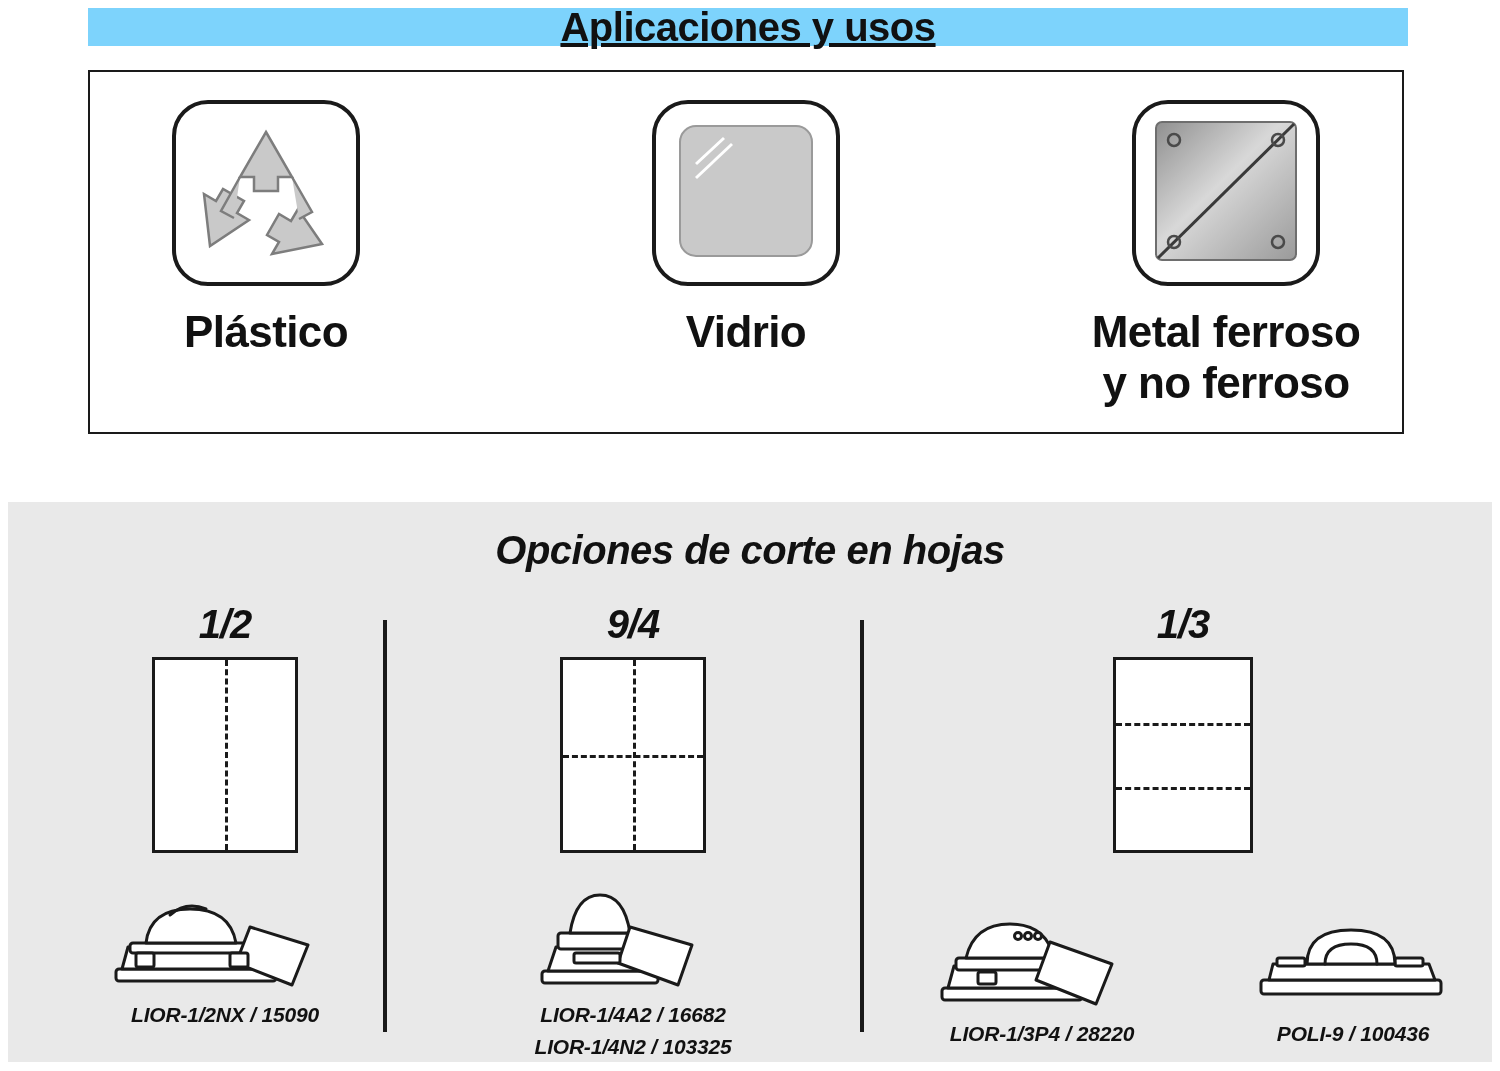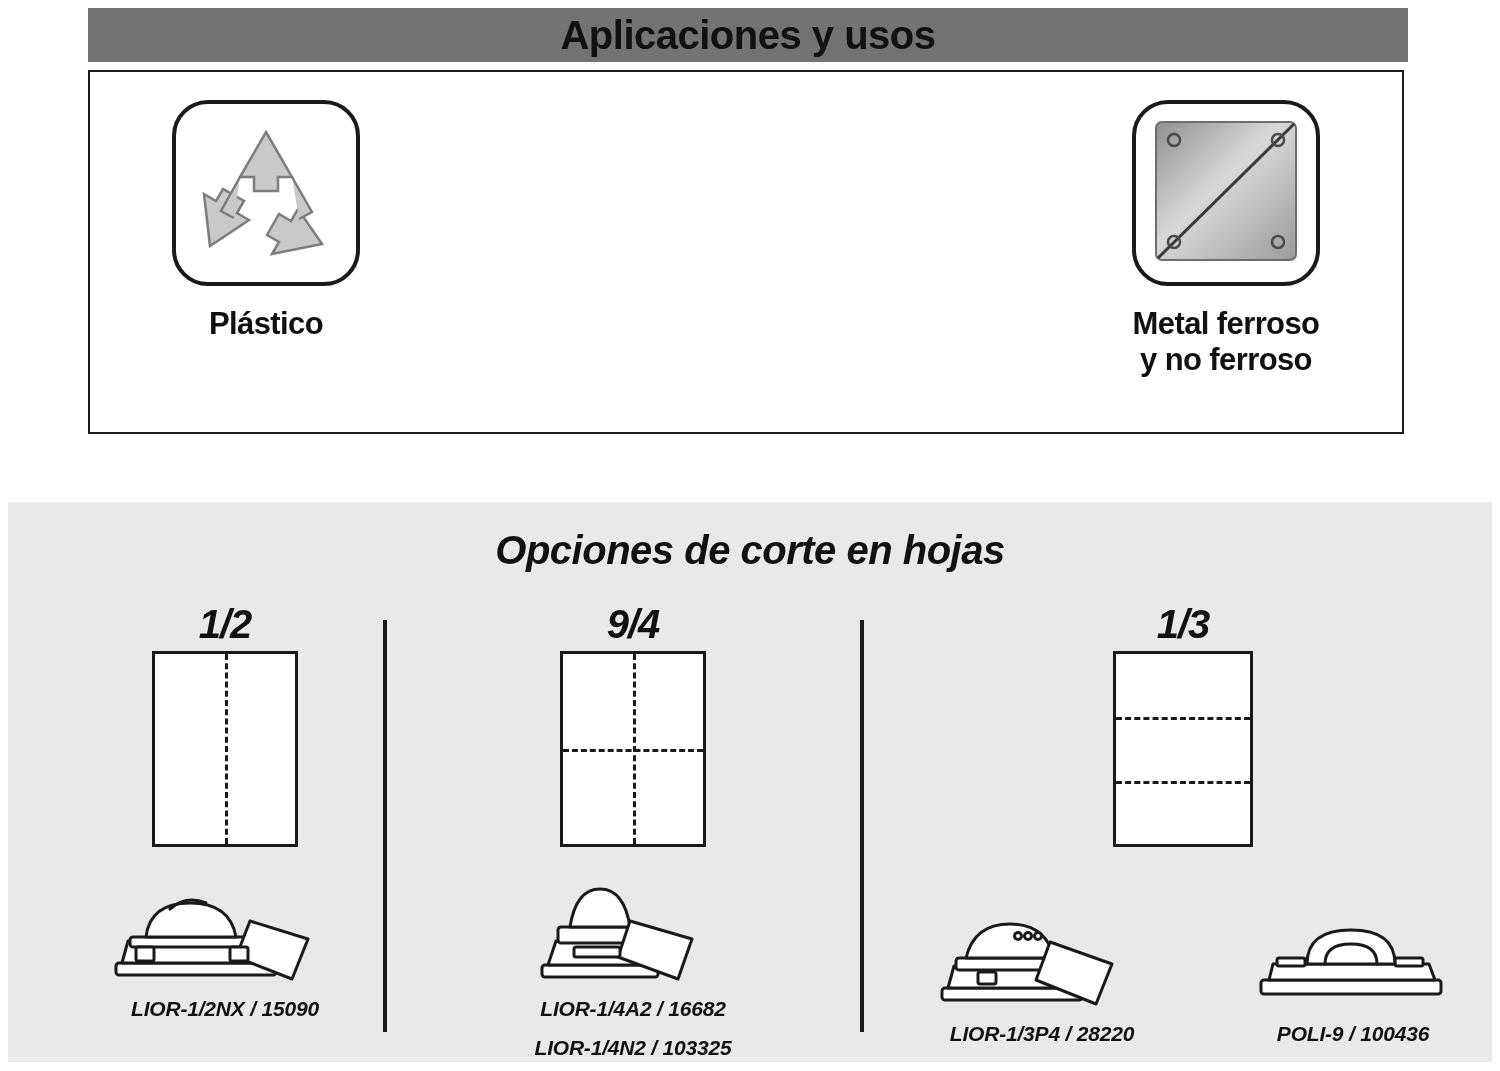--- a/index.html
+++ b/index.html
@@ -18,25 +18,26 @@
 
   
   .app-section {
     position: absolute;
     left: 88px;
     top: 8px;
     width: 1320px;
     height: 428px;
   }
   .app-header {
-    height: 54px;
-    background: #737373;
+    height: 38px;
+    background: #7dd3fc;
     display: flex;
     align-items: center;
     justify-content: center;
+    text-decoration: underline;
   }
   .app-header .title {
     font-size: 40px;
     font-weight: bold;
     letter-spacing: -0.5px;
     color: #111;
   }
   .app-body {
     position: absolute;
     top: 62px;
@@ -60,21 +61,21 @@
   .app-icon {
     width: 200px;
     height: 198px;
     display: flex;
     align-items: center;
     justify-content: center;
   }
   .app-label {
     margin-top: 14px;
     text-align: center;
-    font-size: 31px;
+    font-size: 44px;
     font-weight: bold;
     line-height: 1.16;
     letter-spacing: -0.6px;
   }
 
   
   .cut-section {
     position: absolute;
     left: 8px;
     top: 502px;
@@ -104,21 +105,21 @@
   .cut-col {
     position: absolute;
     display: flex;
     flex-direction: column;
     align-items: center;
   }
   .frac {
     font-size: 40px;
     font-weight: bold;
     letter-spacing: -1px;
-    margin-bottom: 4px;
+    margin-bottom: 10px;
   }
   .sheet {
     position: relative;
     border: 3px solid #1a1a1a;
     background: #ffffff;
     box-sizing: border-box;
   }
   .dash-v {
     position: absolute;
     top: 0;
@@ -172,20 +173,31 @@
             <path d="M156 150 L106 160 L113 148 L101 141 L113 120 L125 127 L132 115 Z"></path>
 
             <path d="M74 83 L55 117 L68 124" fill="#c9c9c9"></path>
             <path d="M126 83 L146 118 L133 125" fill="#c9c9c9"></path>
           </g>
         </svg>
       </div>
       <div class="app-label">Plástico</div>
     </div>
 
+    <div class="app-item">
+      <div class="app-icon">
+        <svg width="200" height="198" viewBox="0 0 200 198">
+          <rect x="8" y="8" width="184" height="182" rx="34" ry="34" fill="#fff" stroke="#1a1a1a" stroke-width="4"></rect>
+          <rect x="34" y="32" width="132" height="130" rx="16" ry="16" fill="#c9c9c9" stroke="#9a9a9a" stroke-width="2"></rect>
+          <line x1="50" y1="70" x2="78" y2="44" stroke="#ffffff" stroke-width="3"></line>
+          <line x1="50" y1="84" x2="86" y2="50" stroke="#ffffff" stroke-width="3"></line>
+        </svg>
+      </div>
+      <div class="app-label">Vidrio</div>
+    </div>
 
     <div class="app-item">
       <div class="app-icon">
         <svg width="200" height="198" viewBox="0 0 200 198">
           <defs>
             <linearGradient id="metalGrad" x1="0" y1="0" x2="1" y2="1">
               <stop offset="0%" stop-color="#8f8f8f"></stop>
               <stop offset="45%" stop-color="#d8d8d8"></stop>
               <stop offset="100%" stop-color="#9a9a9a"></stop>
             </linearGradient>
@@ -248,21 +260,21 @@
           <rect x="24" y="106" width="116" height="12" rx="3"></rect>
           <path d="M30 106 l8 -24 h96 l8 24 z"></path>
           <rect x="40" y="68" width="84" height="16" rx="3"></rect>
           <path d="M52 68 q6 -38 30 -38 q24 0 30 38 z"></path>
           <path d="M112 62 l62 18 l-14 40 l-60 -22 z"></path>
           <rect x="56" y="88" width="46" height="10" rx="2"></rect>
         </g>
       </svg>
     </div>
     <div class="code">LIOR-1/4A2 / 16682</div>
-    <div class="code" style="margin-top:11px">LIOR-1/4N2 / 103325</div>
+    <div class="code" style="margin-top:4px">LIOR-1/4N2 / 103325</div>
   </div>
 
   <div class="cut-col" style="left:1030px; top:100px; width:290px;text-align:right;">
     <div class="frac">1/3</div>
     <div class="sheet" style="width:140px; height:196px;">
       <div class="dash-h" style="top:33.3%;"></div>
       <div class="dash-h" style="top:66.6%;"></div>
     </div>
   </div>
 

